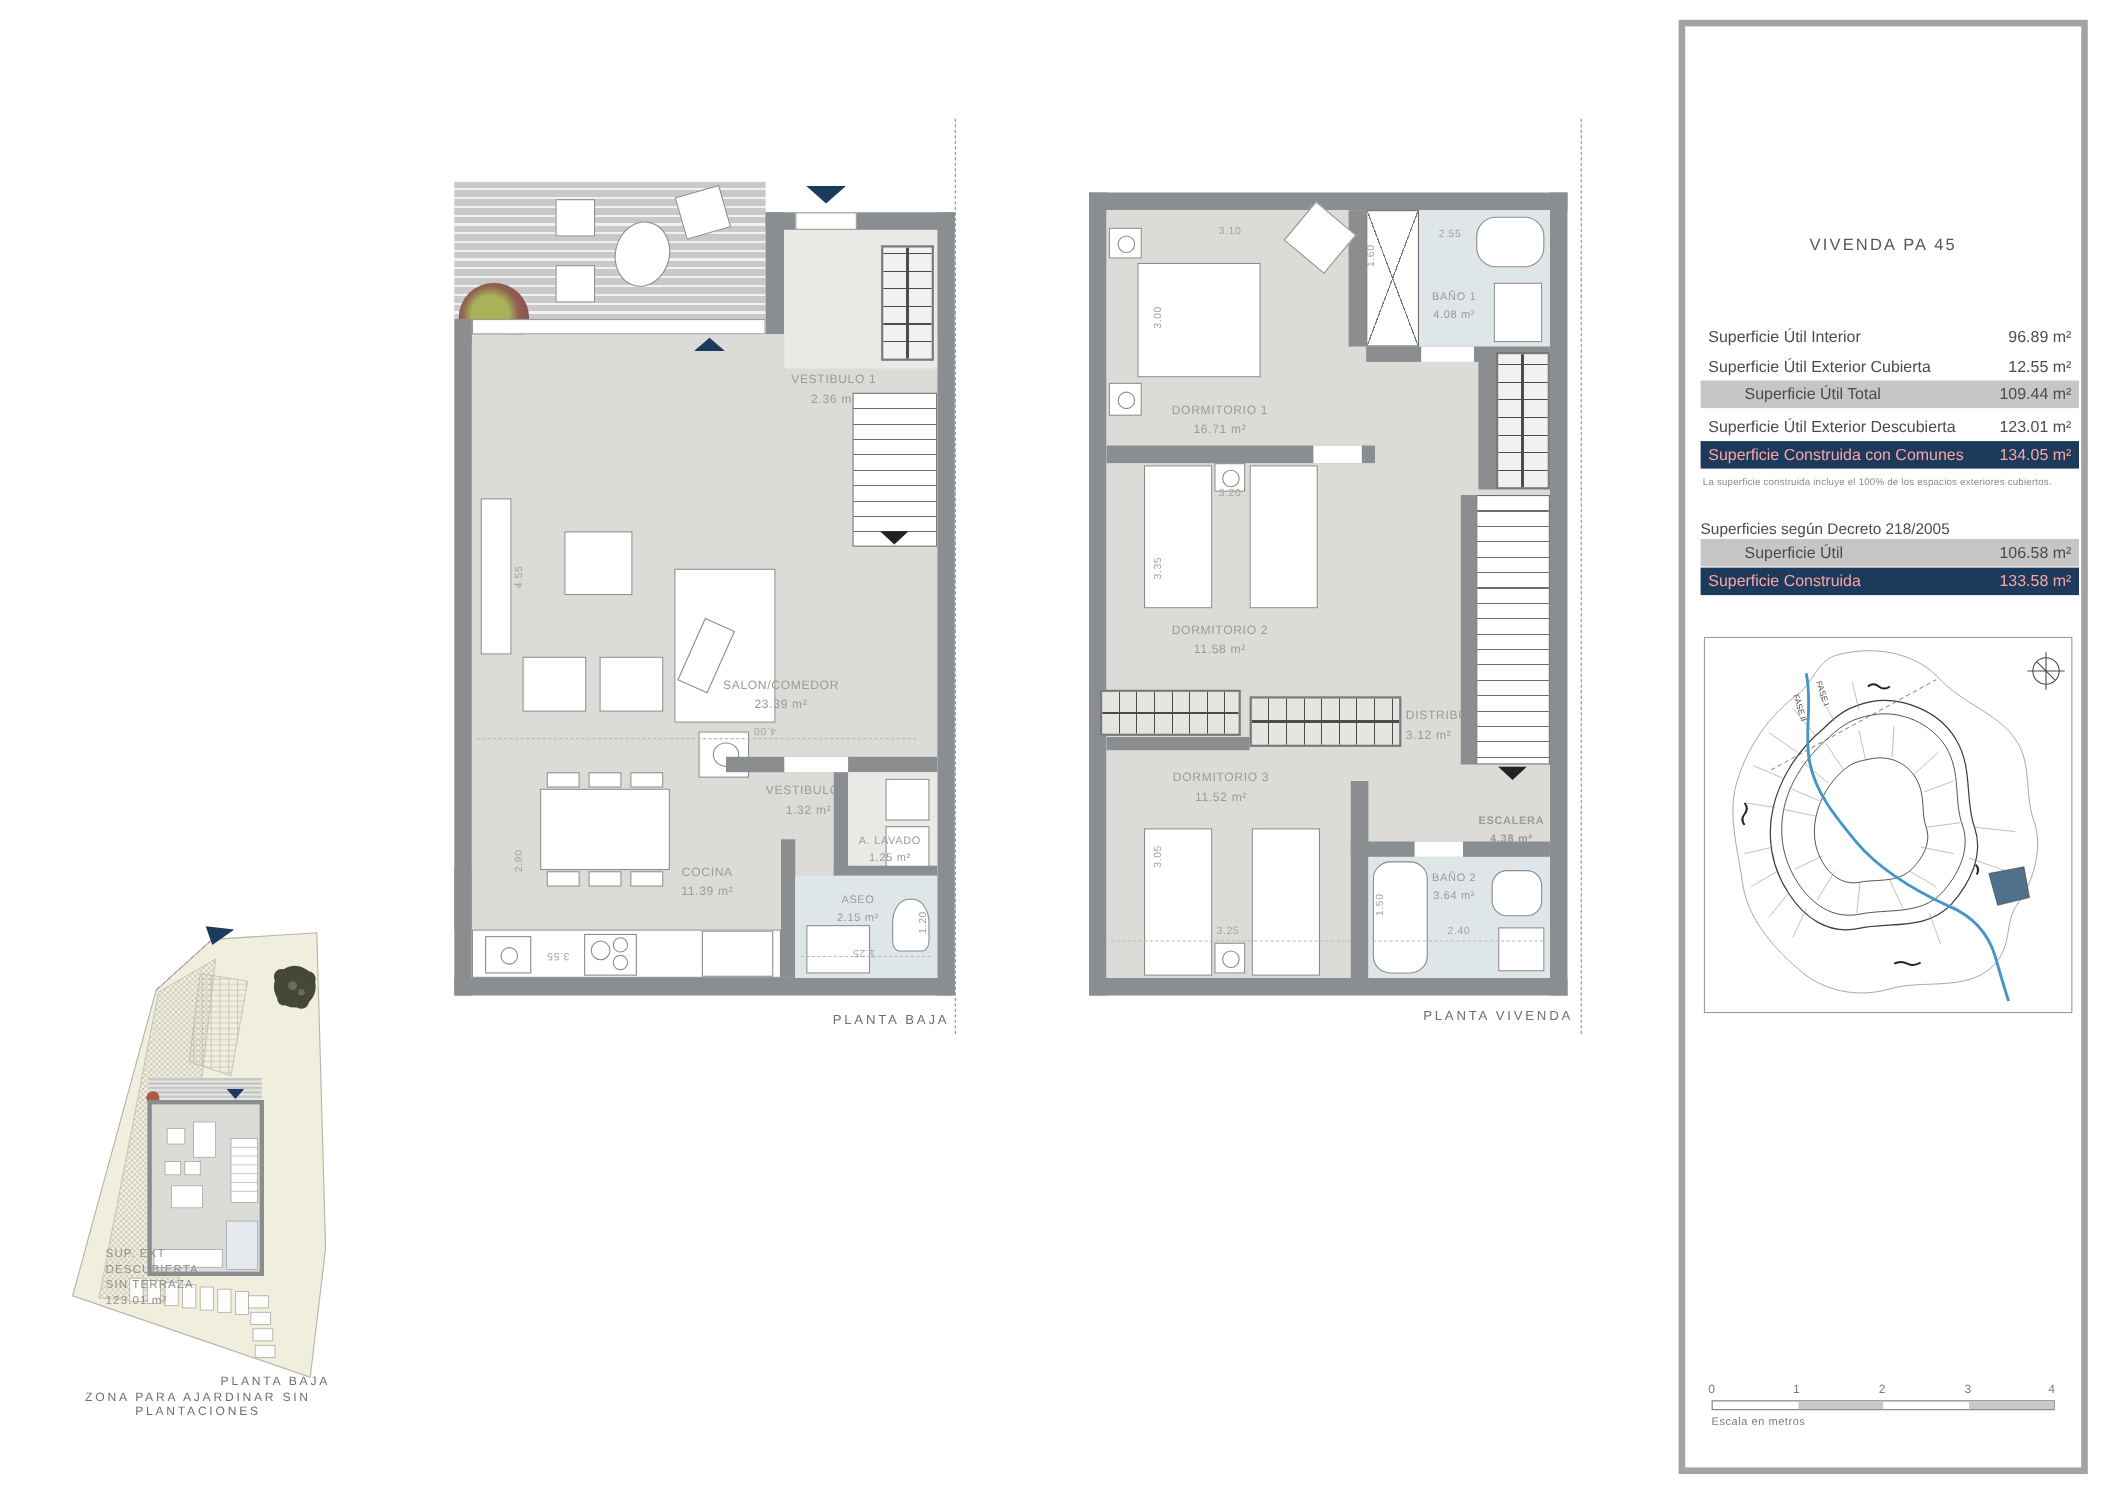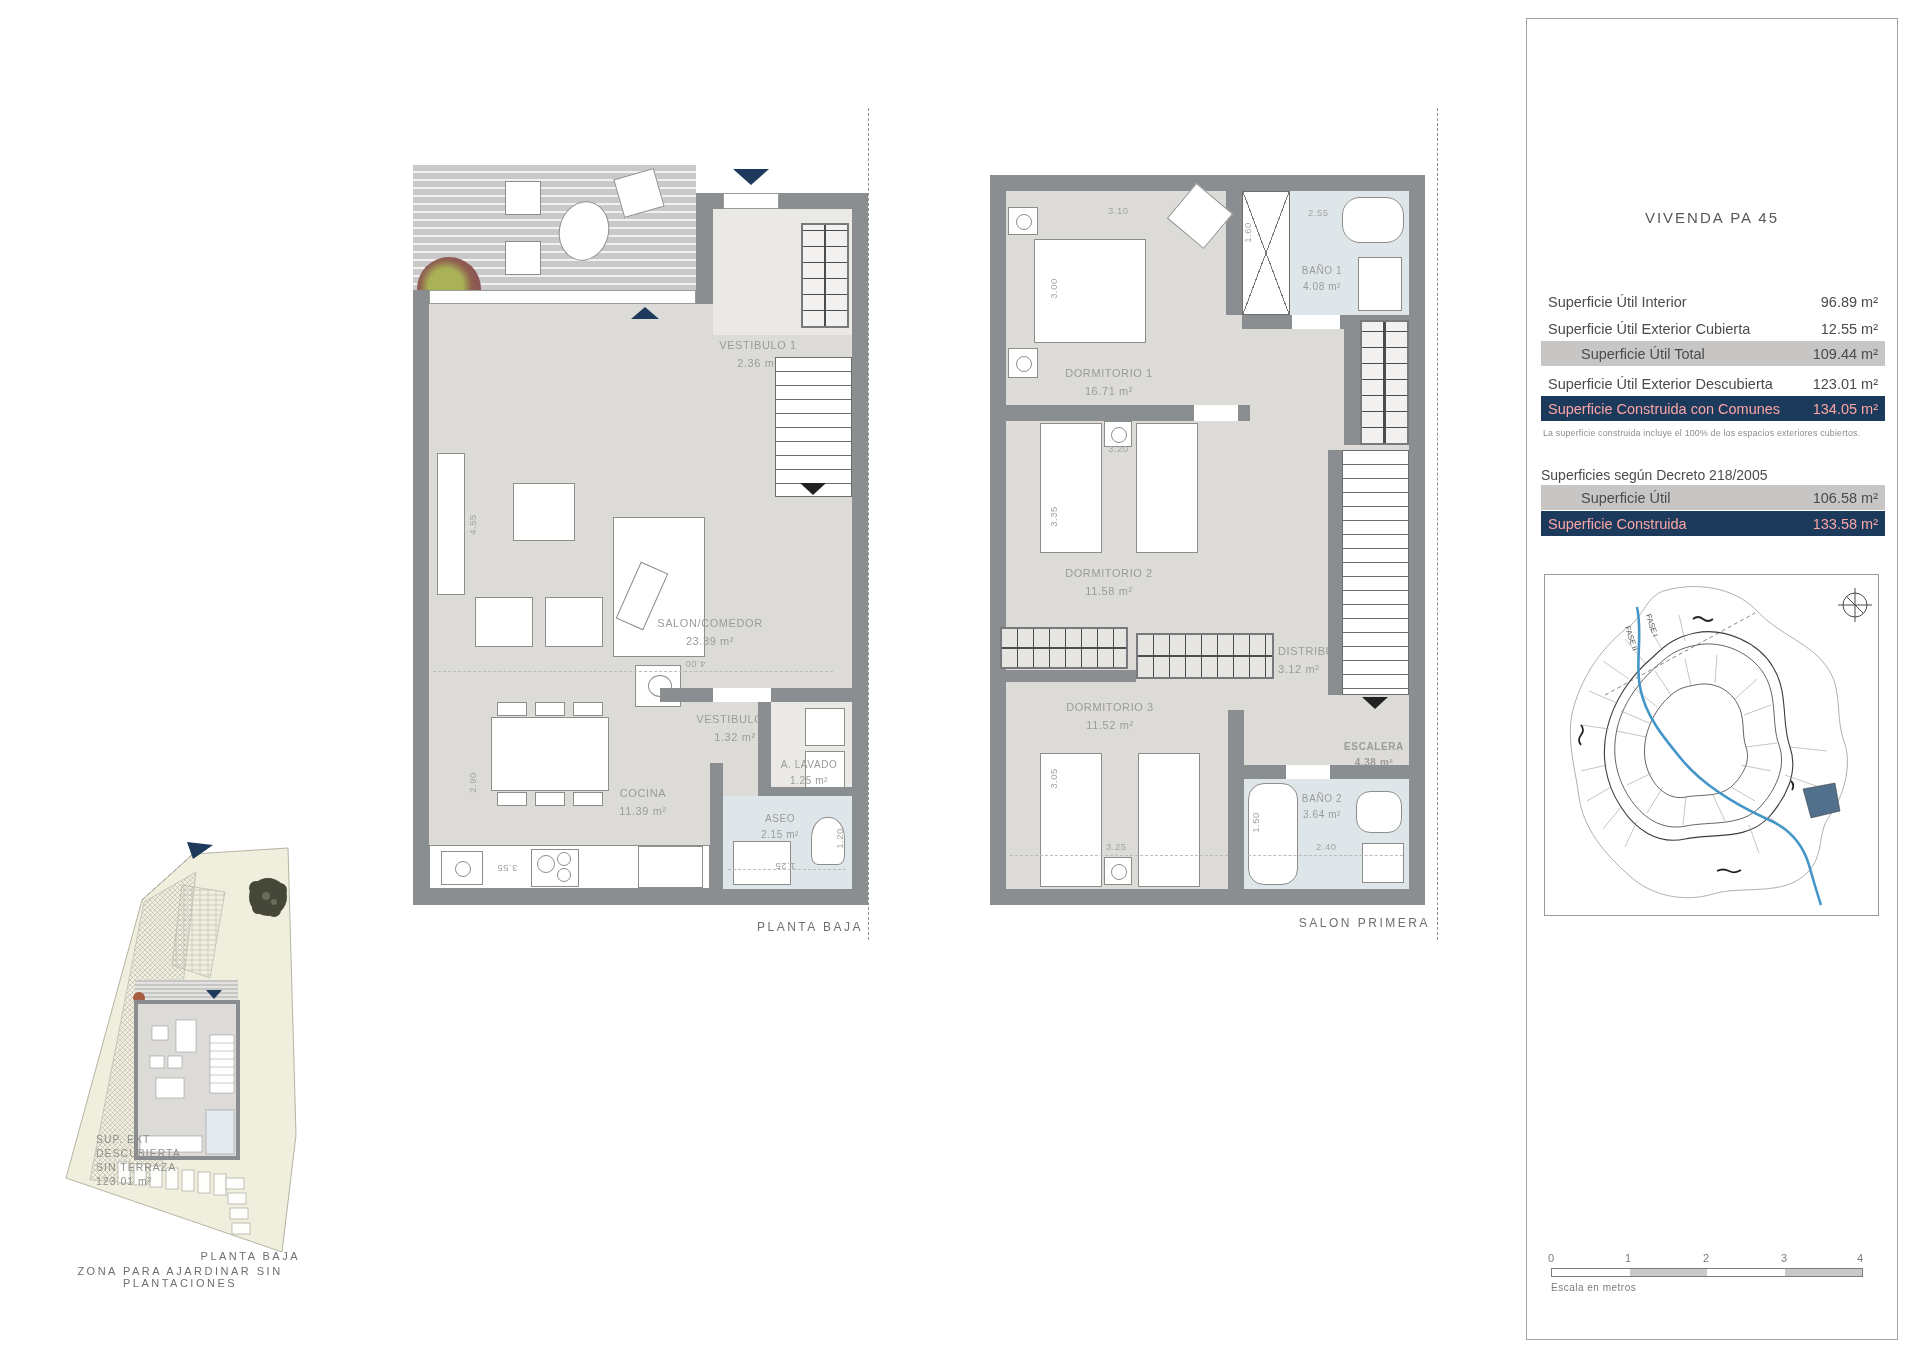--- a/index.html
+++ b/index.html
@@ -39,21 +39,21 @@
   .caption{position:absolute;color:#6f6f71;font-size:12px;letter-spacing:2.5px;}
   .tri-down-navy{position:absolute;width:0;height:0;border-left:18px solid transparent;
                  border-right:18px solid transparent;border-top:16px solid #1d3a5c;}
   .tri-up-navy{position:absolute;width:0;height:0;border-left:14px solid transparent;
                border-right:14px solid transparent;border-bottom:12px solid #1d3a5c;}
   .tri-down-blk{position:absolute;width:0;height:0;border-left:13px solid transparent;
                 border-right:13px solid transparent;border-top:12px solid #222;}
   .circ{position:absolute;border:1px solid #8d8d8a;border-radius:50%;background:#fff;}
   
   .card{position:absolute;left:1526px;top:18px;width:372px;height:1322px;background:#fff;
-        border:1px solid #a3a3a3;box-sizing:border-box;}
+        border:6px solid #a3a3a3;box-sizing:border-box;}
   .card-title{position:absolute;left:0;top:190px;width:100%;text-align:center;color:#58585a;
               font-size:15px;letter-spacing:2px;}
   .srow{position:absolute;left:14px;width:344px;height:25px;display:flex;align-items:center;
         justify-content:space-between;padding:0 7px;box-sizing:border-box;font-size:14.5px;color:#4b4b4d;}
   .srow.gray{background:#c7c6c4;padding-left:40px;}
   .srow.navy{background:#1c3a5c;color:#fca5a5;gap:32px;}
   .note{position:absolute;left:16px;width:344px;font-size:8.8px;color:#8b8b89;letter-spacing:.2px;}
   .heading{position:absolute;left:14px;font-size:14px;color:#4b4b4d;}
   .mapbox{position:absolute;left:17px;top:555px;width:335px;height:342px;border:1px solid #9a9a96;
           box-sizing:border-box;background:#fff;}
@@ -269,21 +269,21 @@
         <span>3.64 m²</span>
     </div>
     <div class="dim dimv" style="left:250px;top:652px;width:30px;text-align:center;">1.50</div>
     <div class="dashline" style="left:258px;top:690px;width:155px;"></div>
     <div class="dim" style="left:326px;top:676px;">2.40</div>
   </div>
 
   <div class="sep" style="left:868px;top:108px;height:832px;"></div>
   <div class="sep" style="left:1437px;top:108px;height:832px;"></div>
   <div class="caption" style="left:688px;top:920px;width:175px;text-align:right;">PLANTA BAJA</div>
-  <div class="caption" style="left:1255px;top:916px;width:175px;text-align:right;">SALON PRIMERA</div>
+  <div class="caption" style="left:1255px;top:916px;width:175px;text-align:right;">PLANTA VIVENDA</div>
 
   <svg class="abs" style="left:60px;top:840px;" width="240" height="460" viewBox="0 0 240 460">
     <defs>
       <pattern id="hatch" width="5" height="5" patternUnits="userSpaceOnUse">
         <path d="M0,5 L5,0 M0,0 L5,5" stroke="#aaa9a2" stroke-width="0.5"></path>
       </pattern>
       <pattern id="bricks" width="8" height="5" patternUnits="userSpaceOnUse">
         <path d="M0,0 H8 M0,5 H8 M4,0 V5" stroke="#b9b8b0" stroke-width="0.6" fill="none"></path>
       </pattern>
       <pattern id="minideck" width="6" height="4" patternUnits="userSpaceOnUse">

